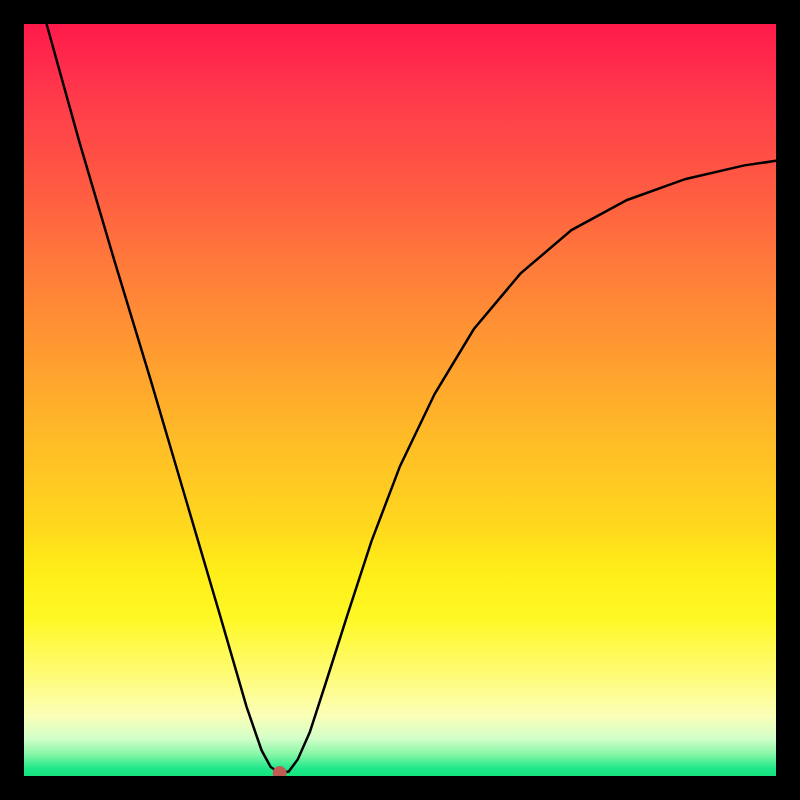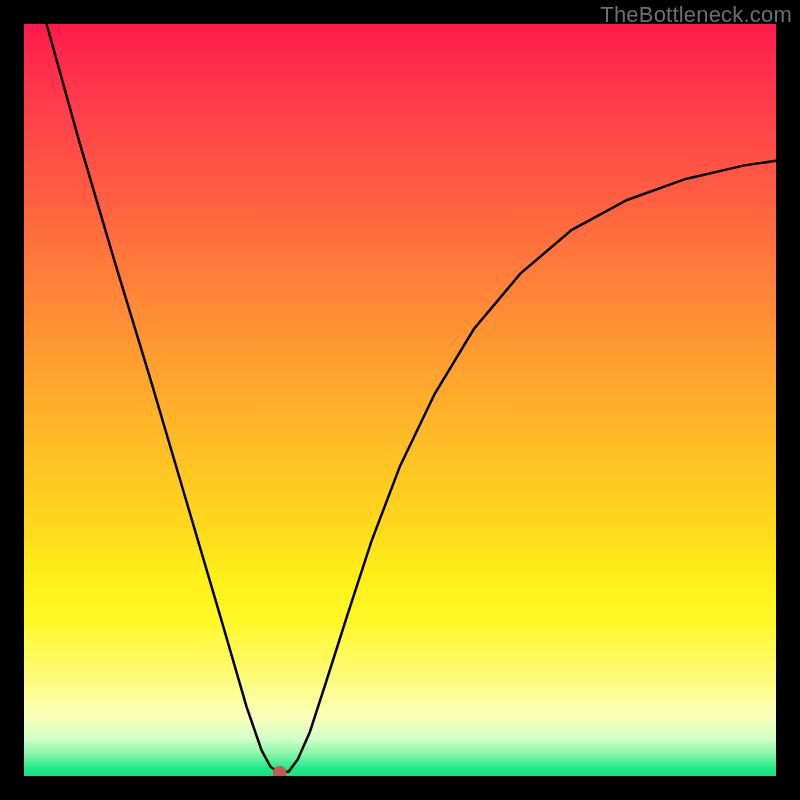--- a/index.html
+++ b/index.html
@@ -69,15 +69,14 @@
 
 <div class="chart-container">
 
   <div class="plot-area">
     <svg class="curve-layer" viewBox="0 0 752 752" preserveAspectRatio="none">
       <path fill="none" stroke="#000" stroke-width="2.5" stroke-linecap="round" d="M22.56 0.00 L55.65 118.82 L90.24 236.13 L126.34 354.94 L160.93 472.26 L195.52 589.57 L222.59 682.82 L237.63 726.43 L246.66 742.98 L255.68 748.99 L264.70 747.49 L273.73 735.46 L285.76 708.38 L302.30 657.25 L323.36 591.07 L347.42 517.38 L376.00 442.18 L410.59 369.98 L449.70 305.31 L496.32 249.66 L547.46 206.05 L603.10 175.97 L661.76 154.91 L720.42 141.38 L752.00 136.86"></path>
       <circle class="min-marker" r="7" cx="255.68" cy="748.99"></circle>
     </svg>
   </div>
 
-  <div class="watermark">TheBottleneck.com</div>
 
 </div>
 
 </body></html>

